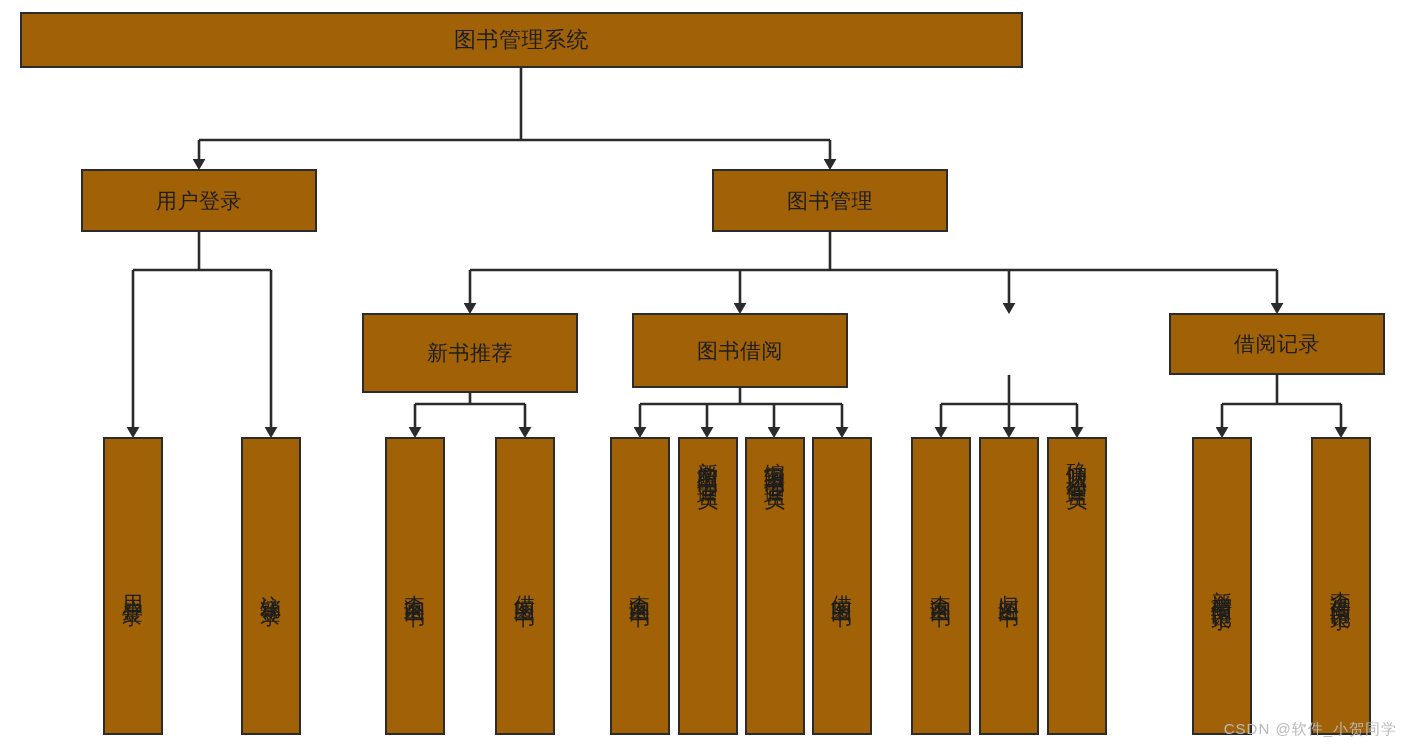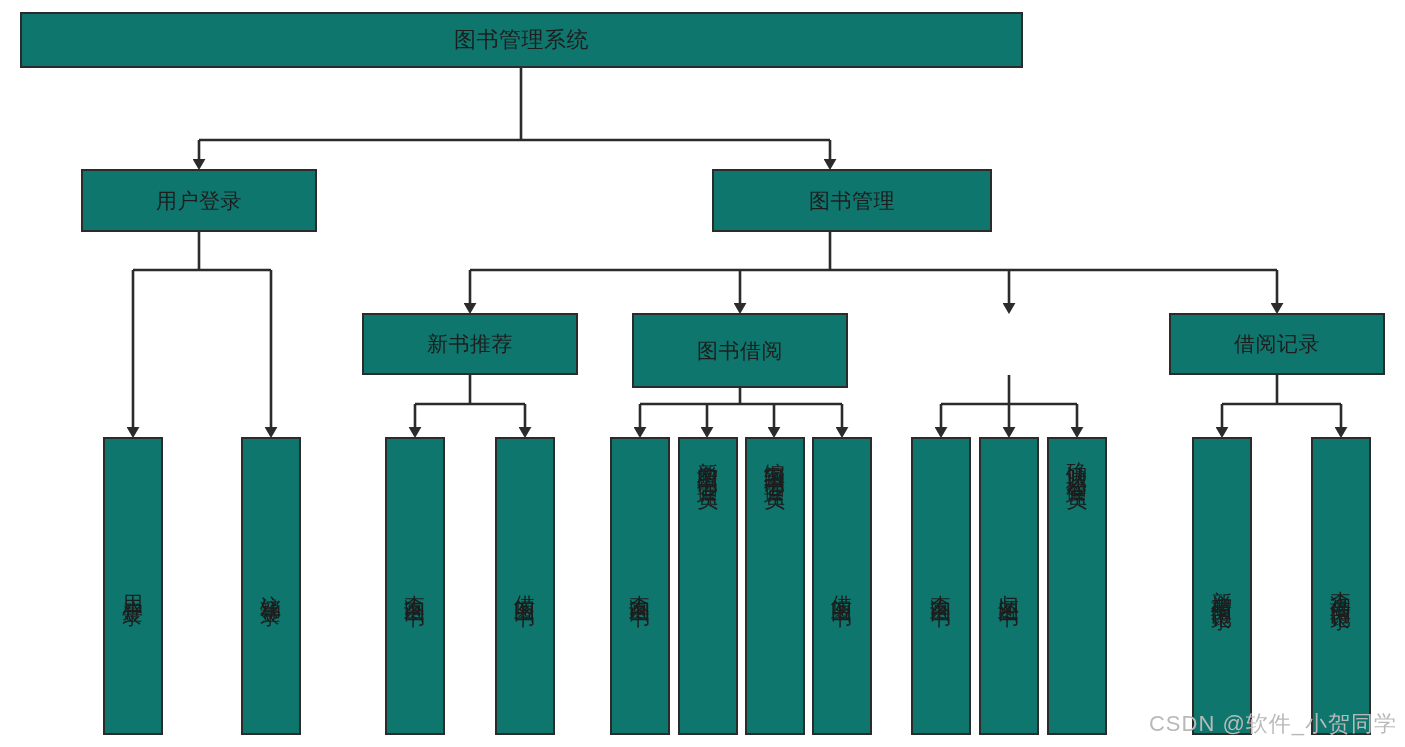--- a/index.html
+++ b/index.html
@@ -9,21 +9,21 @@
     background:#ffffff;
     font-family:"Liberation Sans","DejaVu Sans",sans-serif;
     overflow:hidden;
     position:relative;
   }
   #canvas{position:absolute;left:0;top:0;width:1405px;height:747px;}
   svg.links{position:absolute;left:0;top:0;width:1405px;height:747px;}
   .node{
     position:absolute;
     box-sizing:border-box;
-    background:#0f766e;
+    background:#a16207;
     border:2px solid #2b2b2b;
     display:flex;
     align-items:center;
     justify-content:center;
   }
   .node .label{
     color:#1d1d1d;
     line-height:1.12;
     letter-spacing:0.5px;
     white-space:pre;
@@ -40,21 +40,21 @@
     font-size:21px;
     letter-spacing:4px;
     line-height:1;
   }
   .v-node.centered{align-items:center;}
   .v-node.topped{align-items:flex-start;padding-top:6px;}
   .watermark{
     position:absolute;
     right:8px;
     bottom:8px;
-    font-size:22px;
+    font-size:15px;
     color:#b9b9b9;
     letter-spacing:1px;
     white-space:nowrap;
     pointer-events:none;
   }
 </style>
 </head>
 <body>
 
 <div id="canvas">
@@ -110,25 +110,25 @@
     </g>
   </svg>
 
   <div class="node h-node root" style="left:20px;top:12px;width:1003px;height:56px;">
     <span class="label">图书管理系统</span>
   </div>
 
   <div class="node h-node" style="left:81px;top:169px;width:236px;height:63px;">
     <span class="label">用户登录</span>
   </div>
-  <div class="node h-node" style="left:712px;top:169px;width:280px;height:63px;">
+  <div class="node h-node" style="left:712px;top:169px;width:236px;height:63px;">
     <span class="label">图书管理</span>
   </div>
 
-  <div class="node h-node" style="left:362px;top:313px;width:216px;height:62px;">
+  <div class="node h-node" style="left:362px;top:313px;width:216px;height:80px;">
     <span class="label">新书推荐</span>
   </div>
   <div class="node h-node" style="left:632px;top:313px;width:216px;height:75px;">
     <span class="label">图书借阅</span>
   </div>
   <div class="node h-node" style="left:1169px;top:313px;width:216px;height:62px;">
     <span class="label">借阅记录</span>
   </div>
 
   <div class="node v-node centered" style="left:103px;top:437px;width:60px;height:298px;">

